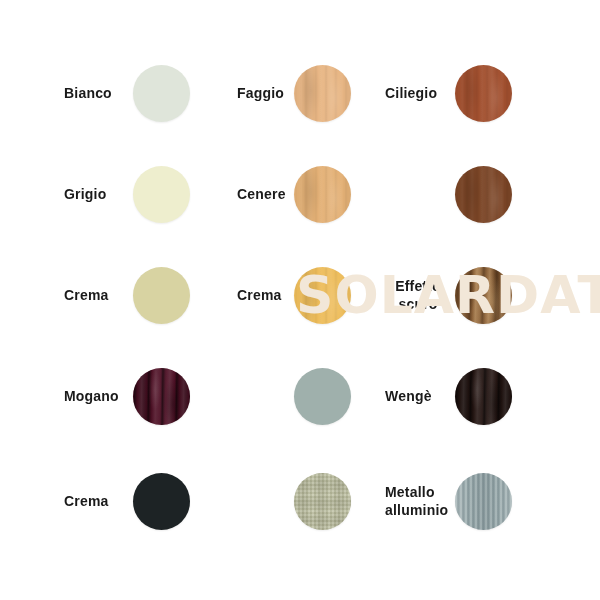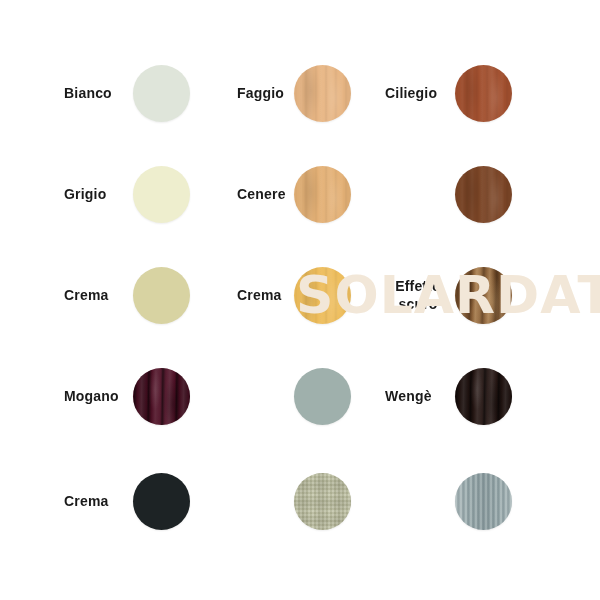--- a/index.html
+++ b/index.html
@@ -307,18 +307,24 @@
   </div>
 
   <div class="row" style="top:451px;">
     <div class="cell cell-label lab-c1">
       <span>Crema</span>
     </div>
     <div class="cell swatch sw-c1 tex-flat" style="background:#1d2325;"></div>
 
     <div class="cell swatch sw-c2 tex-weave" style="background:#c4c7a8;"></div>
 
+    <div class="cell cell-label lab-c3">
+      <div>
+        <span>Metallo</span>
+        <span>alluminio</span>
+      </div>
+    </div>
     <div class="cell swatch sw-c3 tex-metal" style="background:#9aabad;"></div>
   </div>
 
   <div class="watermark">SOLARDATA</div>
 
 </div>
 
 </body></html>

